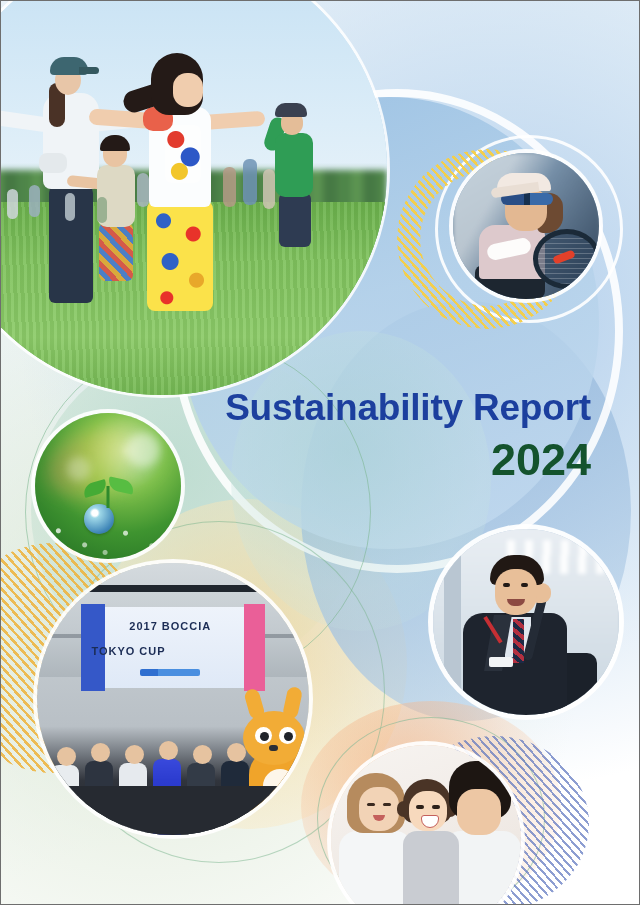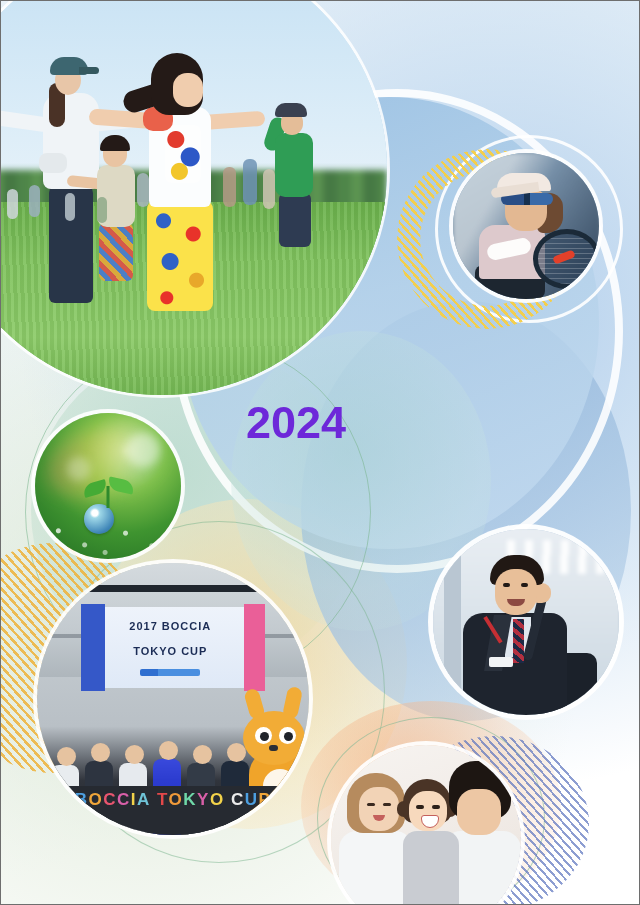--- a/index.html
+++ b/index.html
@@ -246,21 +246,21 @@
   .bc-stadium { position:absolute; left:0; top:0; right:0; height:42%;
     background: linear-gradient(#d4dade 0%, #c3cacf 60%, #aeb6bc 100%); }
   .bc-beam { position:absolute; left:6%; top:8%; right:6%; height:7px; border-radius:2px; background:#20262e; }
   .bc-rail { position:absolute; left:0; top:26%; right:0; height:4px; background:rgba(60,70,80,.35); }
   .bc-banner { position:absolute; left:20%; top:16%; width:58%; height:30%;
     background: linear-gradient(#eef3fb 0%, #dfe9f7 100%); }
   .bc-banner-left { position:absolute; left:16%; top:15%; width:9%; height:32%; background:#3558c8; }
   .bc-banner-right { position:absolute; left:76%; top:15%; width:8%; height:32%; background:#ea5f98; }
   .bc-banner-t1 { position:absolute; left:20%; top:21%; width:58%; text-align:center;
     font: bold 11px "Liberation Sans", sans-serif; color:#1b2c55; letter-spacing:1px; }
-  .bc-banner-t2 { position:absolute; left:20%; top:30%; width:58%; text-align:center;
+  .bc-banner-t2 { position:absolute; left:20%; top:30%; width:58%; text-align:left;
     font: bold 11px "Liberation Sans", sans-serif; color:#1b2c55; letter-spacing:1px; }
   .bc-banner-logo { position:absolute; left:38%; top:39%; width:22%; height:7px; border-radius:2px;
     background: linear-gradient(90deg, #2f6fd0 0 30%, #4a8fe0 30% 100%); }
   .bc-people { position:absolute; left:0; top:58%; right:0; bottom:0; }
   .bc-p { position:absolute; border-radius:8px 8px 3px 3px; }
   .bc-head { position:absolute; border-radius:50%; }
   .bc-masc-body { position:absolute; left:212px; top:186px; width:60px; height:70px; border-radius:26px 26px 14px 14px; background:#f0a42a; }
   .bc-masc-head { position:absolute; left:206px; top:148px; width:62px; height:54px; border-radius:50%; background:#f2ac36; }
   .bc-masc-earL { position:absolute; left:210px; top:126px; width:15px; height:30px; border-radius:8px; background:#f2ac36; transform:rotate(-16deg); }
   .bc-masc-earR { position:absolute; left:248px; top:124px; width:15px; height:32px; border-radius:8px; background:#f2ac36; transform:rotate(12deg); }
@@ -389,25 +389,24 @@
   
   .title-block { position: absolute; left: 0; top: 388px; width: 590px; text-align: right; }
   .title-main {
     font: bold 37px "Liberation Sans", sans-serif;
     color: #1c3f9e;
     letter-spacing: -0.2px;
     line-height: 1;
   }
   .title-year {
     font: bold 45px "Liberation Sans", sans-serif;
-    color: #6d28d9;
+    color: #14532d;
     letter-spacing: 0px;
     line-height: 1;
     margin-top: 11px;
-    text-align: center;
   }
 </style>
 </head>
 <body>
 
 <div class="page">
 
   <div class="layer bg-base"></div>
 
   <div class="blob blob-green-mid"></div>
@@ -531,21 +530,20 @@
     <div class="bc-masc-body"></div>
     <div class="bc-masc-belly"></div>
     <div class="bc-masc-head"></div>
     <div class="bc-masc-eyeL"></div>
     <div class="bc-masc-eyeR"></div>
     <div class="bc-masc-pupL"></div>
     <div class="bc-masc-pupR"></div>
     <div class="bc-masc-nose"></div>
 
     <div class="bc-strip"></div>
-    <div class="bc-strip-text" id="boccia-letters"><span>B</span><span>O</span><span>C</span><span>C</span><span>I</span><span>A</span><span>&nbsp;</span><span>T</span><span>O</span><span>K</span><span>Y</span><span>O</span><span>&nbsp;</span><span>C</span><span>U</span><span>P</span></div>
   </div>
 
   <div class="photo photo-staff">
     <div class="st-office"></div>
     <div class="st-lights"></div>
     <div class="st-pillar"></div>
     <div class="st-bag"></div>
     <div class="st-jacket"></div>
     <div class="st-shirt"></div>
     <div class="st-tie"></div>
@@ -578,16 +576,17 @@
     <div class="fm-kid-face"></div>
     <div class="fm-kid-eye1"></div>
     <div class="fm-kid-eye2"></div>
     <div class="fm-kid-mouth"></div>
     <div class="fm-dad-hair"></div>
     <div class="fm-dad-face"></div>
   </div>
 
 
   <div class="title-block">
+    <div class="title-main">Sustainability Report</div>
     <div class="title-year">2024</div>
   </div>
 
 </div>
 
 </body></html>

